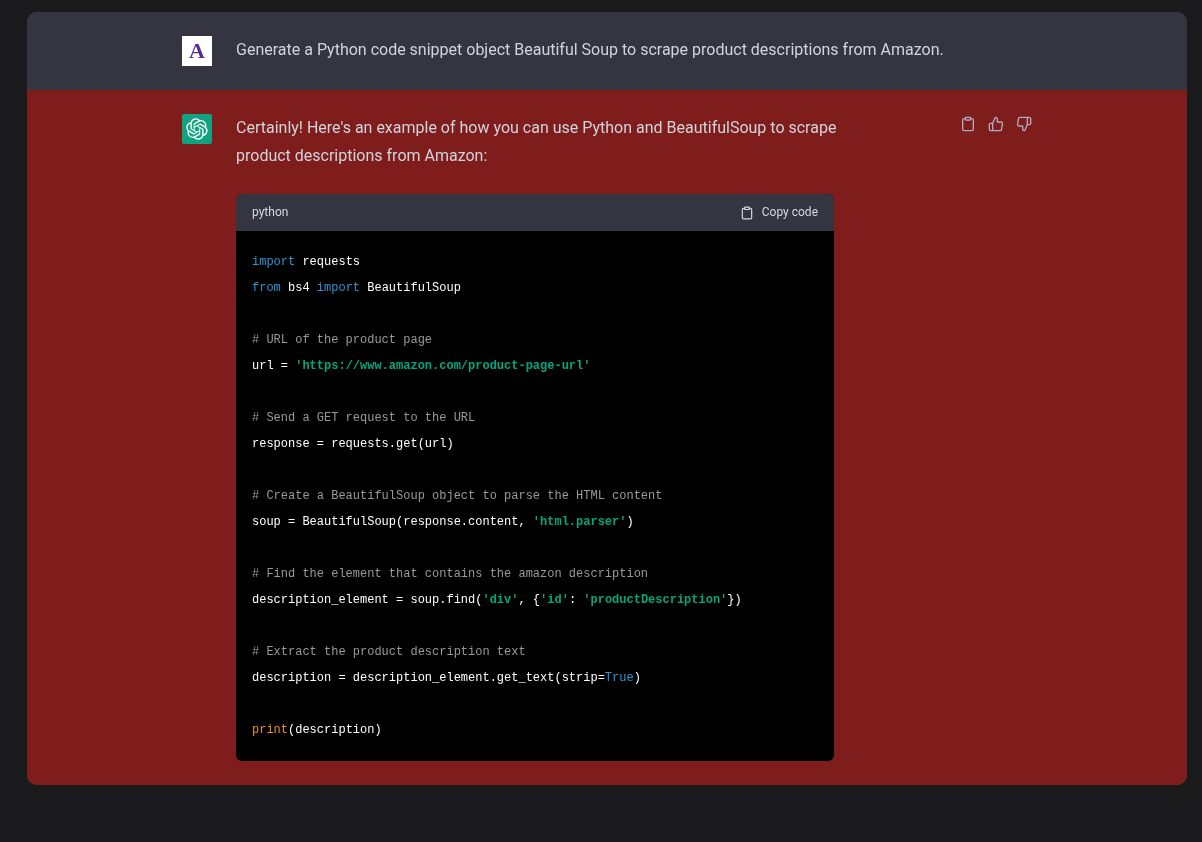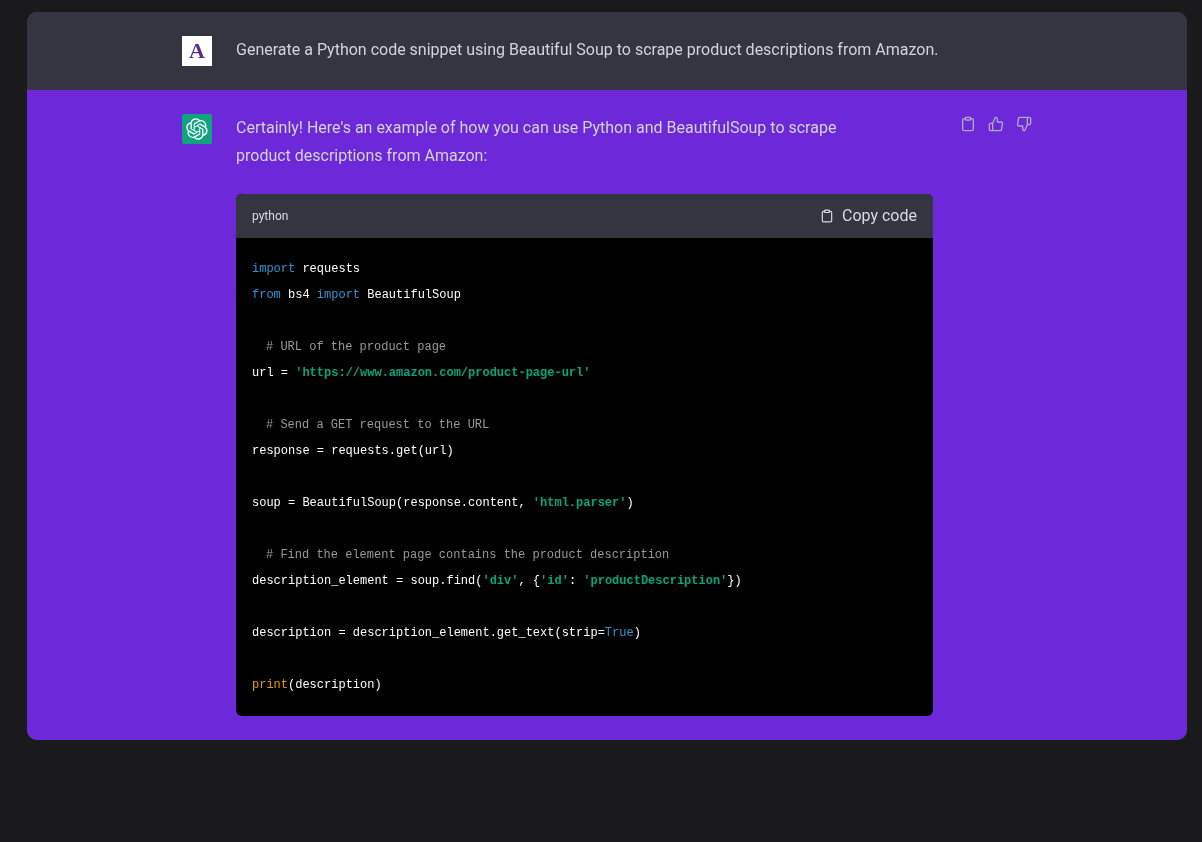--- a/index.html
+++ b/index.html
@@ -29,21 +29,21 @@
       display: flex;
       padding: 24px 0;
       gap: 24px;
     }
     .message.user {
       background: #343541;
       padding-left: 155px;
       padding-right: 155px;
     }
     .message.assistant {
-      background: #6d28d9;
+      background: #7f1d1d;
       padding-left: 155px;
       padding-right: 155px;
       position: relative;
       justify-content: flex-end;
     }
     .avatar {
       width: 30px;
       height: 30px;
       flex-shrink: 0;
     }
@@ -87,72 +87,72 @@
       width: 16px;
       height: 16px;
       color: #acacbe;
       cursor: pointer;
     }
     .code-block {
       margin-top: 24px;
       border-radius: 6px;
       overflow: hidden;
       background: #000000;
-      width: 697px;
+      width: 598px;
     }
     .code-header {
       background: #343541;
       padding: 8px 16px;
       display: flex;
       justify-content: space-between;
       align-items: center;
       color: #d9d9e3;
       font-size: 12px;
     }
     .code-lang {
       color: #d9d9e3;
     }
     .copy-btn {
       display: flex;
       align-items: center;
       gap: 8px;
       color: #d9d9e3;
       cursor: pointer;
-      font-size: 16px;
+      font-size: 12px;
     }
     .copy-btn svg {
       width: 14px;
       height: 14px;
     }
     .code-body {
       padding: 18px 16px;
       font-family: "Consolas", "Menlo", "Courier New", monospace;
       font-size: 12px;
       line-height: 26px;
       color: #ffffff;
       white-space: pre;
       overflow-x: auto;
     }
     .tok-keyword { color: #2e95d3; }
     .tok-builtin { color: #e9950c; }
-    .tok-comment { color: #999999; margin-left: 14px; }
+    .tok-comment { color: #999999; }
     .tok-string { color: #00a67d; font-weight: bold; }
     .tok-bool { color: #2e95d3; }
     .tok-white { color: #ffffff; }
   </style>
 </head>
 <body>
 
 <div class="container">
 
   <div class="message user">
     <div class="avatar avatar-user">
       <span>A</span>
     </div>
-    <div class="message-content">Generate a Python code snippet using Beautiful Soup to scrape product descriptions from Amazon.</div>
+    <div class="message-content">Generate a Python code snippet object Beautiful Soup to scrape product descriptions from Amazon.</div>
   </div>
 
   <div class="message assistant">
     <div class="avatar avatar-assistant">
       <svg viewBox="0 0 41 41" fill="none">
         <path d="M37.532 16.87a9.963 9.963 0 0 0-.856-8.184 10.078 10.078 0 0 0-10.855-4.835A9.964 9.964 0 0 0 18.306.5a10.079 10.079 0 0 0-9.614 6.977 9.967 9.967 0 0 0-6.664 4.834 10.08 10.08 0 0 0 1.24 11.817 9.965 9.965 0 0 0 .856 8.185 10.079 10.079 0 0 0 10.855 4.835 9.965 9.965 0 0 0 7.516 3.35 10.078 10.078 0 0 0 9.617-6.981 9.967 9.967 0 0 0 6.663-4.834 10.079 10.079 0 0 0-1.243-11.813ZM22.498 37.886a7.474 7.474 0 0 1-4.799-1.735c.061-.033.168-.091.237-.134l7.964-4.6a1.294 1.294 0 0 0 .655-1.134V19.054l3.366 1.944a.12.12 0 0 1 .066.092v9.299a7.505 7.505 0 0 1-7.49 7.496ZM6.392 31.006a7.471 7.471 0 0 1-.894-5.023c.06.036.162.099.237.141l7.964 4.6a1.297 1.297 0 0 0 1.308 0l9.724-5.614v3.888a.12.12 0 0 1-.048.103l-8.051 4.649a7.504 7.504 0 0 1-10.24-2.744ZM4.297 13.62A7.469 7.469 0 0 1 8.2 10.333c0 .068-.004.19-.004.274v9.201a1.294 1.294 0 0 0 .654 1.132l9.723 5.614-3.366 1.944a.12.12 0 0 1-.114.01L7.04 23.856a7.504 7.504 0 0 1-2.743-10.237Zm27.658 6.437-9.724-5.615 3.367-1.943a.121.121 0 0 1 .113-.01l8.052 4.648a7.498 7.498 0 0 1-1.158 13.528v-9.476a1.293 1.293 0 0 0-.65-1.132Zm3.35-5.043c-.059-.037-.162-.099-.236-.141l-7.965-4.6a1.298 1.298 0 0 0-1.308 0l-9.723 5.614v-3.888a.12.12 0 0 1 .048-.103l8.05-4.645a7.497 7.497 0 0 1 11.135 7.763Zm-21.063 6.929-3.367-1.944a.12.12 0 0 1-.065-.092v-9.299a7.497 7.497 0 0 1 12.293-5.756 6.94 6.94 0 0 0-.236.134l-7.965 4.6a1.294 1.294 0 0 0-.654 1.132l-.006 11.225Zm1.829-3.943 4.33-2.501 4.332 2.5v5l-4.331 2.5-4.331-2.5V18Z" fill="white"></path>
       </svg>
     </div>
     <div class="message-content">
       <div style="max-width:650px;">Certainly! Here's an example of how you can use Python and BeautifulSoup to scrape product descriptions from Amazon:</div>
@@ -170,25 +170,27 @@
         </div>
         <div class="code-body" id="code-body"><span class="tok-keyword">import</span><span class="tok-white"> requests
 </span><span class="tok-keyword">from</span><span class="tok-white"> bs4 </span><span class="tok-keyword">import</span><span class="tok-white"> BeautifulSoup
 </span><span class="tok-white">
 </span><span class="tok-comment"># URL of the product page
 </span><span class="tok-white">url = </span><span class="tok-string">'https://www.amazon.com/product-page-url'</span><span class="tok-white">
 </span><span class="tok-white">
 </span><span class="tok-comment"># Send a GET request to the URL
 </span><span class="tok-white">response = requests.get(url)
 </span><span class="tok-white">
+</span><span class="tok-comment"># Create a BeautifulSoup object to parse the HTML content
 </span><span class="tok-white">soup = BeautifulSoup(response.content, </span><span class="tok-string">'html.parser'</span><span class="tok-white">)
 </span><span class="tok-white">
-</span><span class="tok-comment"># Find the element page contains the product description
+</span><span class="tok-comment"># Find the element that contains the amazon description
 </span><span class="tok-white">description_element = soup.find(</span><span class="tok-string">'div'</span><span class="tok-white">, {</span><span class="tok-string">'id'</span><span class="tok-white">: </span><span class="tok-string">'productDescription'</span><span class="tok-white">})
 </span><span class="tok-white">
+</span><span class="tok-comment"># Extract the product description text
 </span><span class="tok-white">description = description_element.get_text(strip=</span><span class="tok-bool">True</span><span class="tok-white">)
 </span><span class="tok-white">
 </span><span class="tok-builtin">print</span><span class="tok-white">(description)</span></div>
       </div>
     </div>
 
     <div class="action-bar">
       <svg class="action-icon" viewBox="0 0 24 24" fill="none" stroke="currentColor" stroke-width="2" stroke-linecap="round" stroke-linejoin="round">
         <path d="M16 4h2a2 2 0 0 1 2 2v14a2 2 0 0 1-2 2H6a2 2 0 0 1-2-2V6a2 2 0 0 1 2-2h2"></path>
         <rect x="8" y="2" width="8" height="4" rx="1" ry="1"></rect>

